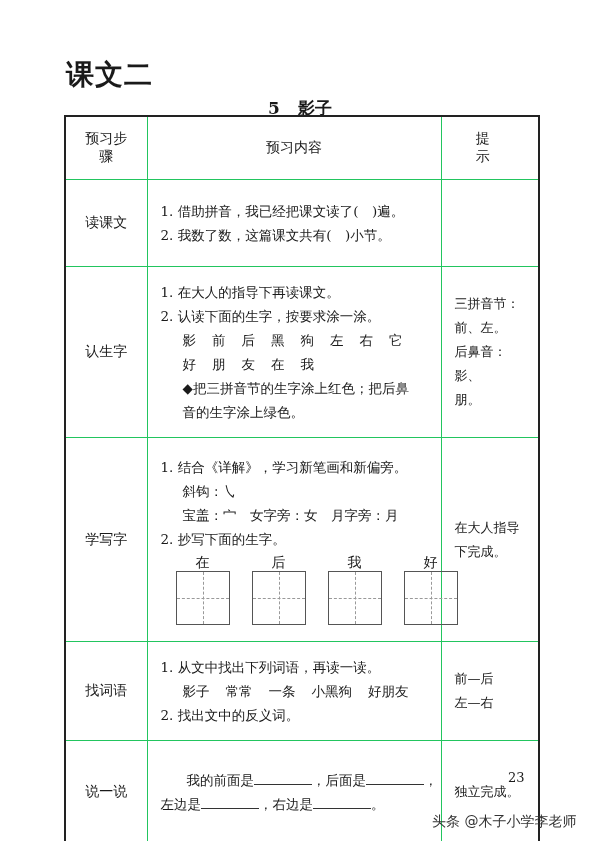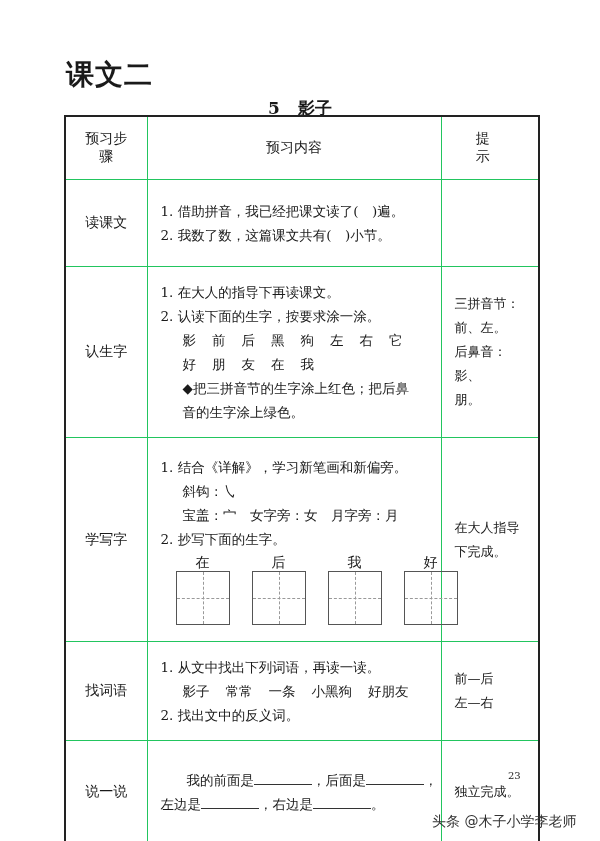--- a/index.html
+++ b/index.html
@@ -44,21 +44,21 @@
     width: 54px; height: 54px; border: 1px solid #555; position: relative; box-sizing: border-box;
   }
   .tian::before {
     content: ""; position: absolute; left: 50%; top: 0; bottom: 0; border-left: 1px dashed #999;
   }
   .tian::after {
     content: ""; position: absolute; top: 50%; left: 0; right: 0; border-top: 1px dashed #999;
   }
   .blank { display: inline-block; width: 58px; border-bottom: 1px solid #333; height: 14px; vertical-align: baseline; }
   .para-indent { padding-left: 26px; }
-  .page-number { position: absolute; left: 508px; top: 770px; font-size: 10px; }
+  .page-number { position: absolute; left: 508px; top: 770px; font-size: 13px; }
   .watermark {
     position: absolute; left: 432px; top: 813px; font-family: "DejaVu Sans", "Liberation Sans", sans-serif;
     font-size: 14px; color: #333;
   }
 </style>
 </head>
 <body>
 
 <div class="lesson-heading">课文二</div>
 <div class="lesson-title">

